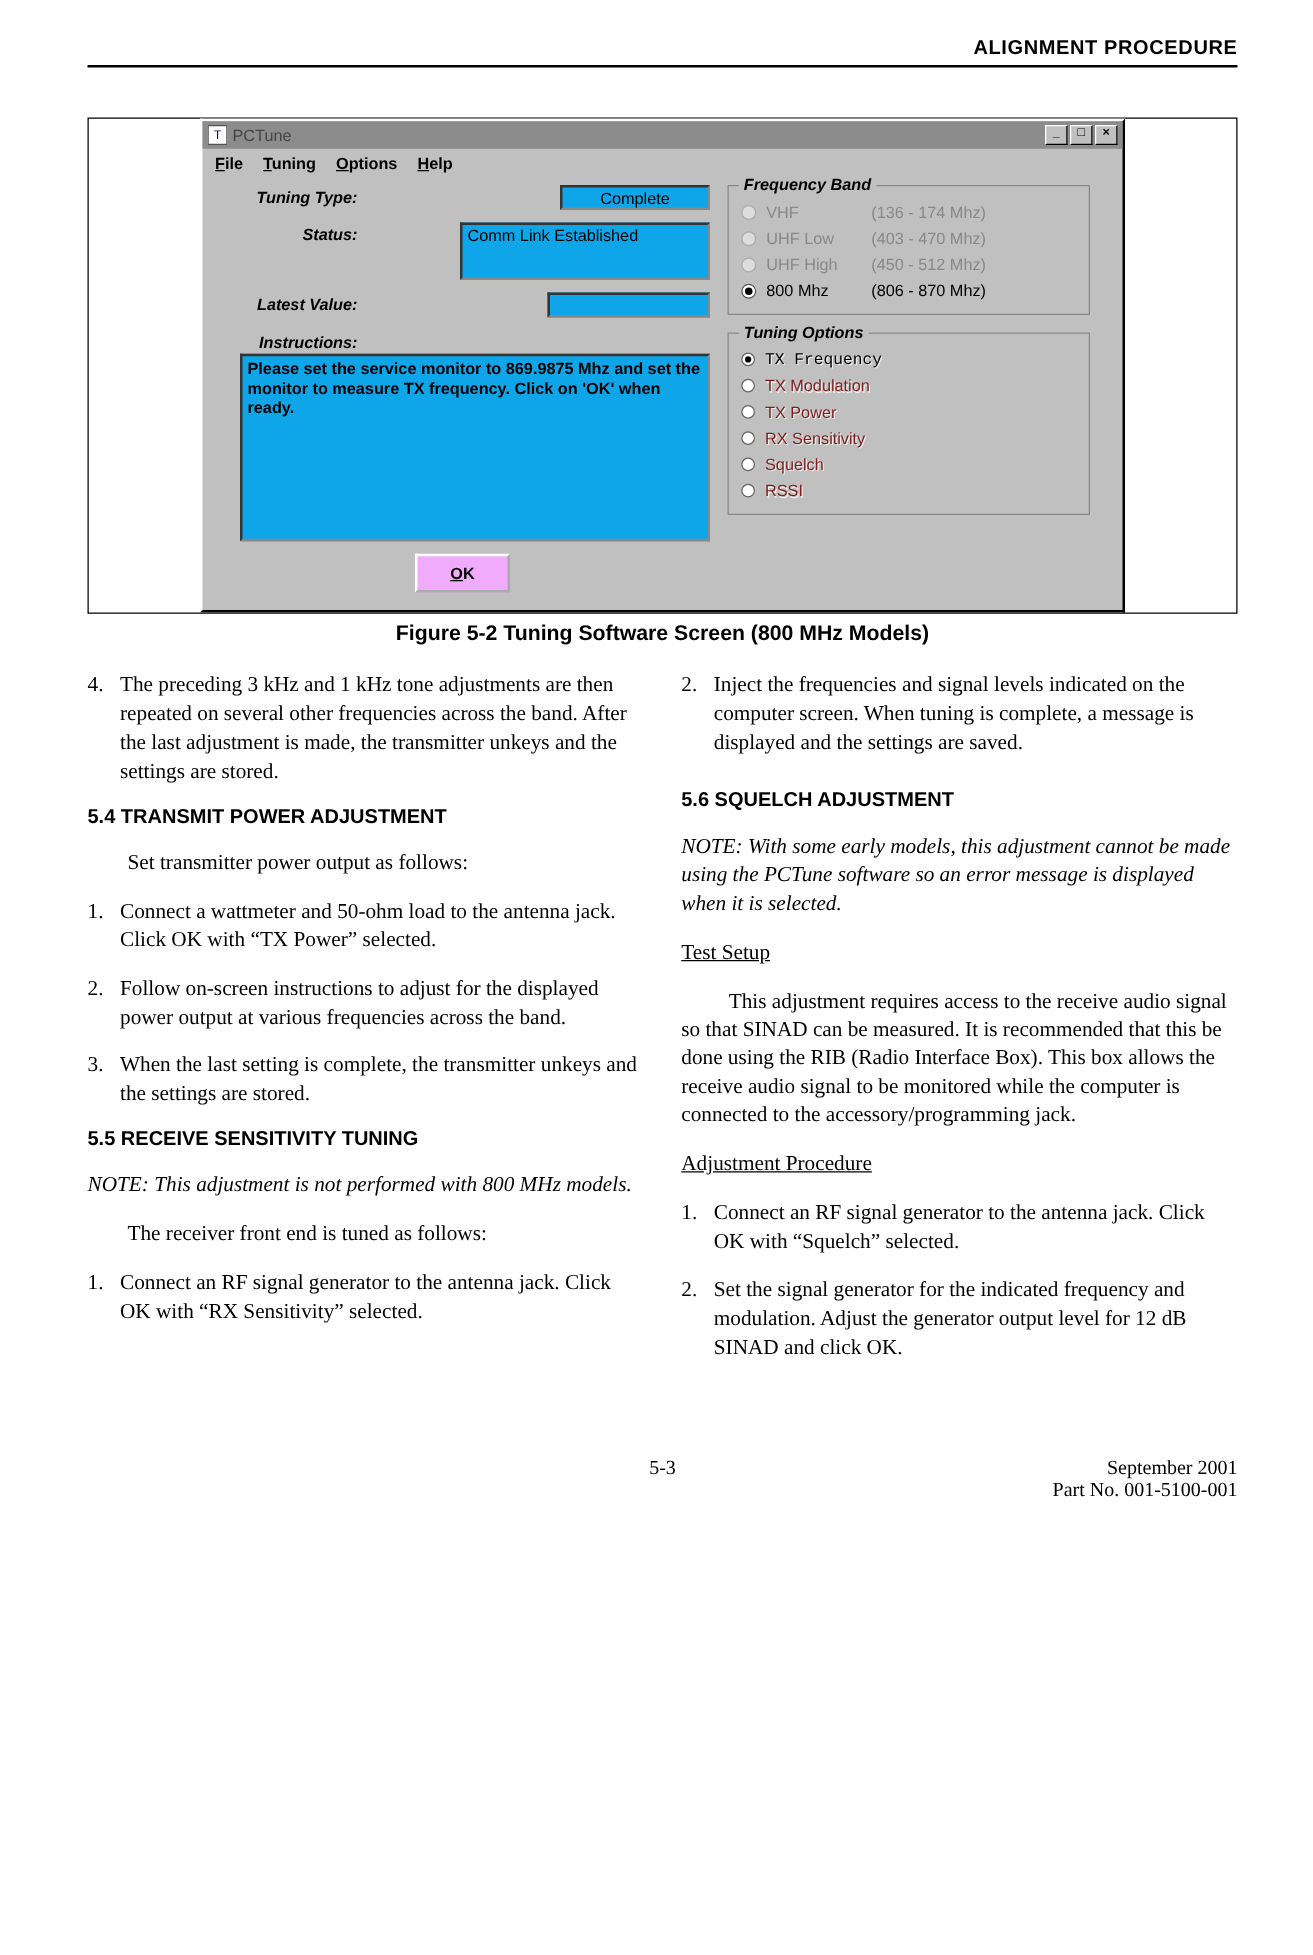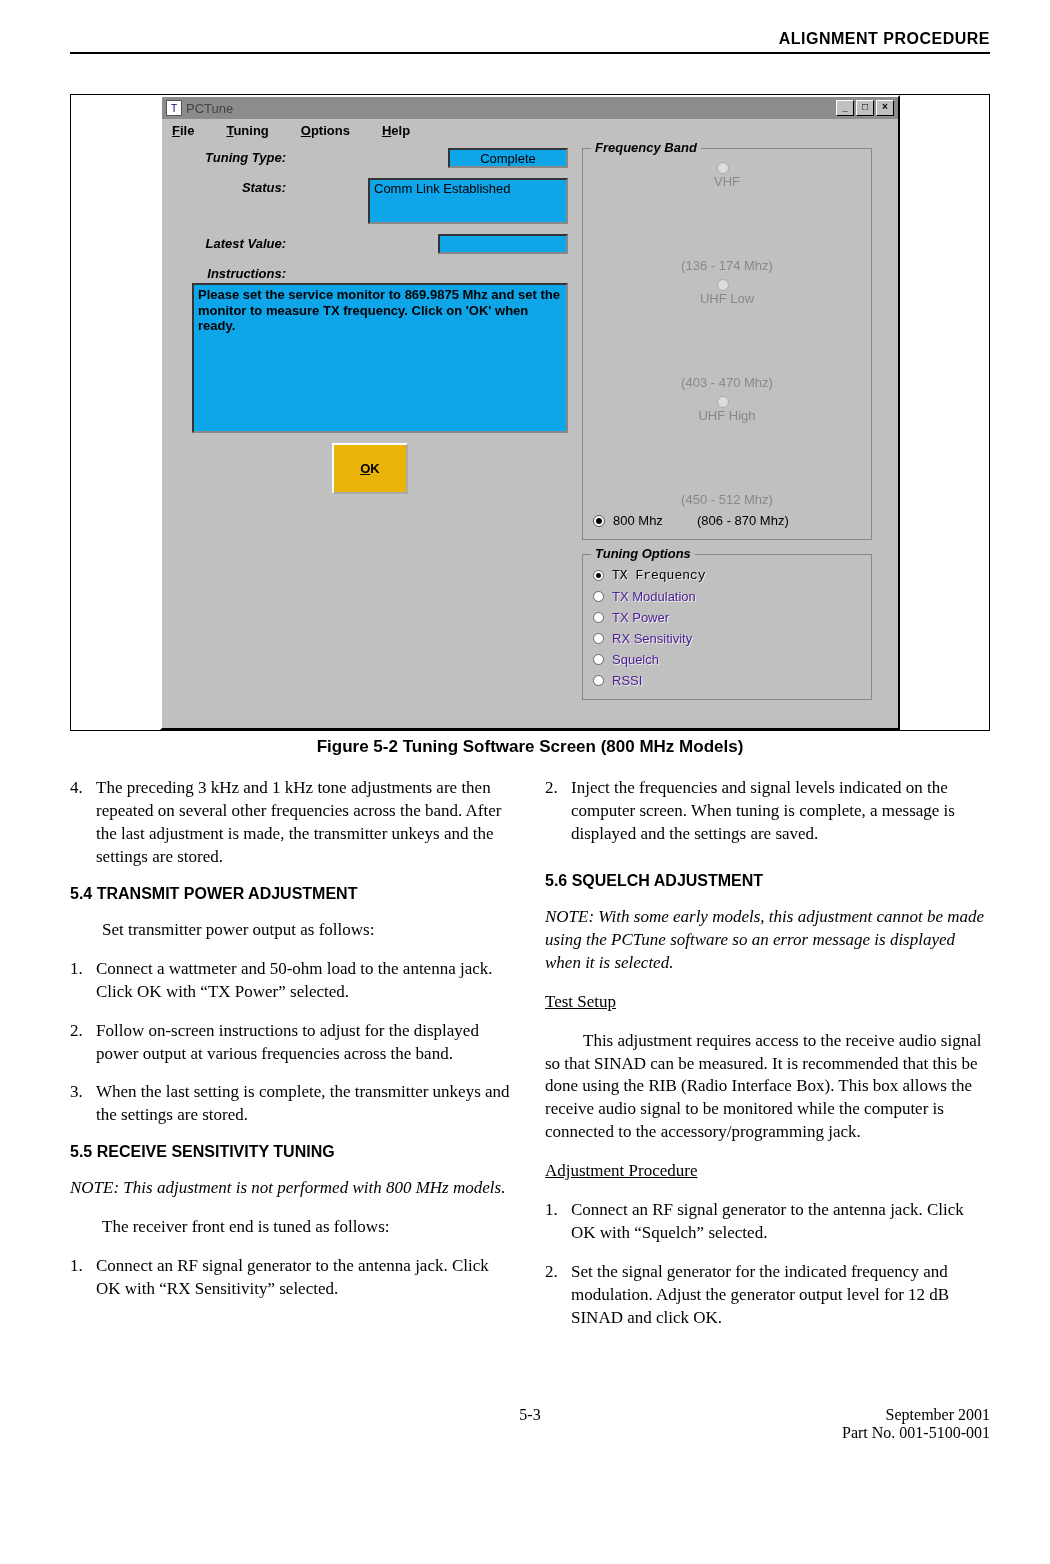--- a/index.html
+++ b/index.html
@@ -73,21 +73,21 @@
     border-top-color: #fff;
     border-left-color: #fff;
     font-size: 10px;
     line-height: 12px;
     text-align: center;
     font-family: Arial, sans-serif;
     font-weight: bold;
   }
   .menubar {
     display: flex;
-    gap: 32px;
+    gap: 16px;
     padding: 4px 10px;
     font-weight: bold;
   }
   .menubar span u { text-decoration: underline; }
   .client {
     display: flex;
     padding: 6px 10px 14px 10px;
     gap: 14px;
   }
   .left-col { flex: 0 0 390px; }
@@ -114,23 +114,23 @@
     font-size: 13px;
   }
   .field-short { width: 120px; height: 20px; text-align: center; }
   .field-long { width: 200px; }
   .status-box { height: 46px; }
   .lv-box { height: 20px; width: 130px; }
   .instr-box { height: 150px; font-weight: bold; padding: 2px 4px; line-height: 1.2; }
   .ok-wrap { text-align: center; margin-top: 8px; }
   .ok-btn {
     display: inline-block;
-    background: #eab308;
+    background: #f0abfc;
     border: 2px outset #fff;
-    padding: 16px 26px;
+    padding: 6px 26px;
     font-weight: bold;
   }
   .groupbox {
     border: 1px solid #888;
     padding: 10px 10px 8px 10px;
     margin-bottom: 14px;
     position: relative;
   }
   .groupbox-title {
     position: absolute;
@@ -140,21 +140,21 @@
     font-weight: bold;
     font-style: italic;
     font-size: 13px;
   }
   .radio-row {
     display: flex;
     align-items: center;
     padding: 3px 0;
     font-size: 13px;
   }
-  .radio-row.disabled { color: #888; flex-direction: column; }
+  .radio-row.disabled { color: #888; }
   .radio-dot {
     width: 12px; height: 12px;
     border: 1px solid #555;
     border-radius: 50%;
     background: #fff;
     margin-right: 8px;
     display: inline-flex;
     align-items: center;
     justify-content: center;
   }
@@ -163,21 +163,21 @@
     width: 6px; height: 6px;
     background: #000;
     border-radius: 50%;
   }
   .radio-row.disabled .radio-dot { background: #ddd; border-color: #aaa; }
   .freq-name { flex: 0 0 84px; }
   .opt-row {
     display: flex; align-items: center;
     padding: 3px 0;
     font-size: 13px;
-    color: #4c1d95;
+    color: #7f1d1d;
   }
   .opt-row.active { color: #000; font-family: Liberation Mono, monospace; }
   .opt-dot {
     width: 11px; height: 11px;
     border-radius: 50%;
     background: #fff;
     border: 1px solid #666;
     margin-right: 8px;
     display: inline-flex;
     align-items: center; justify-content: center;

